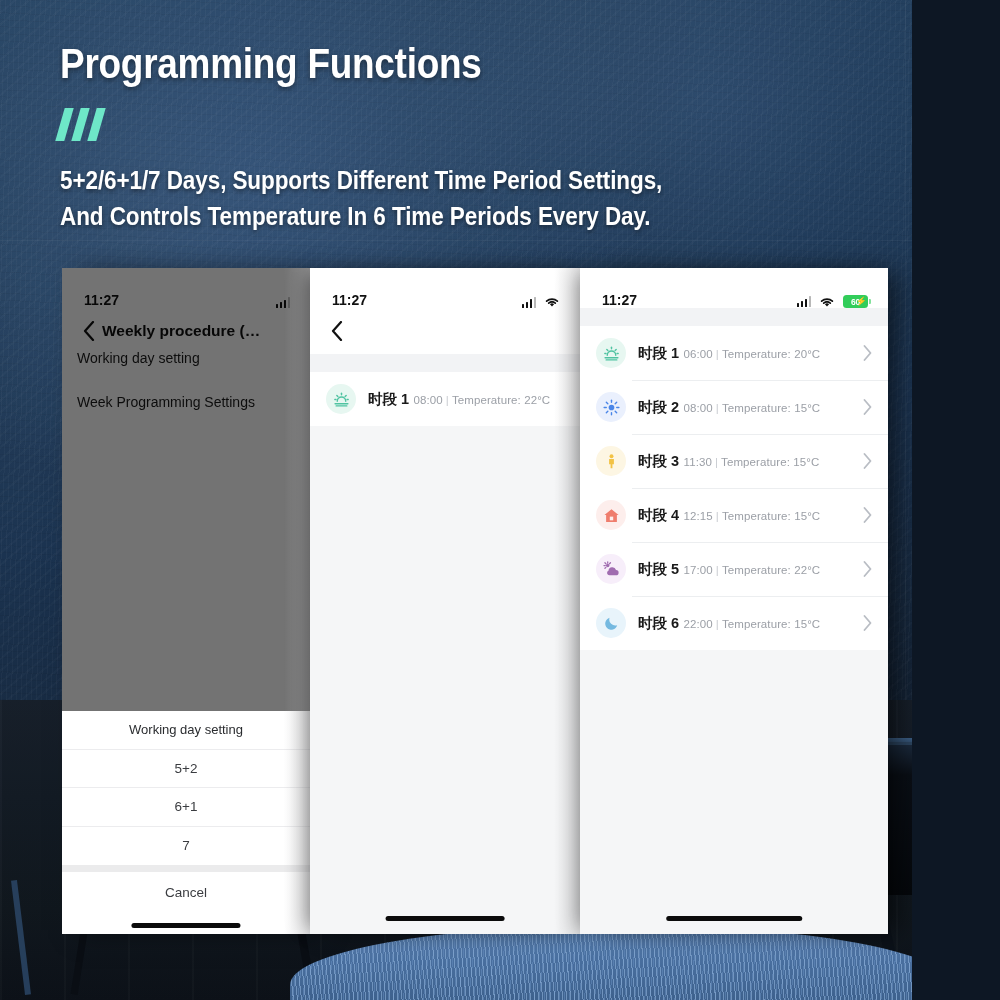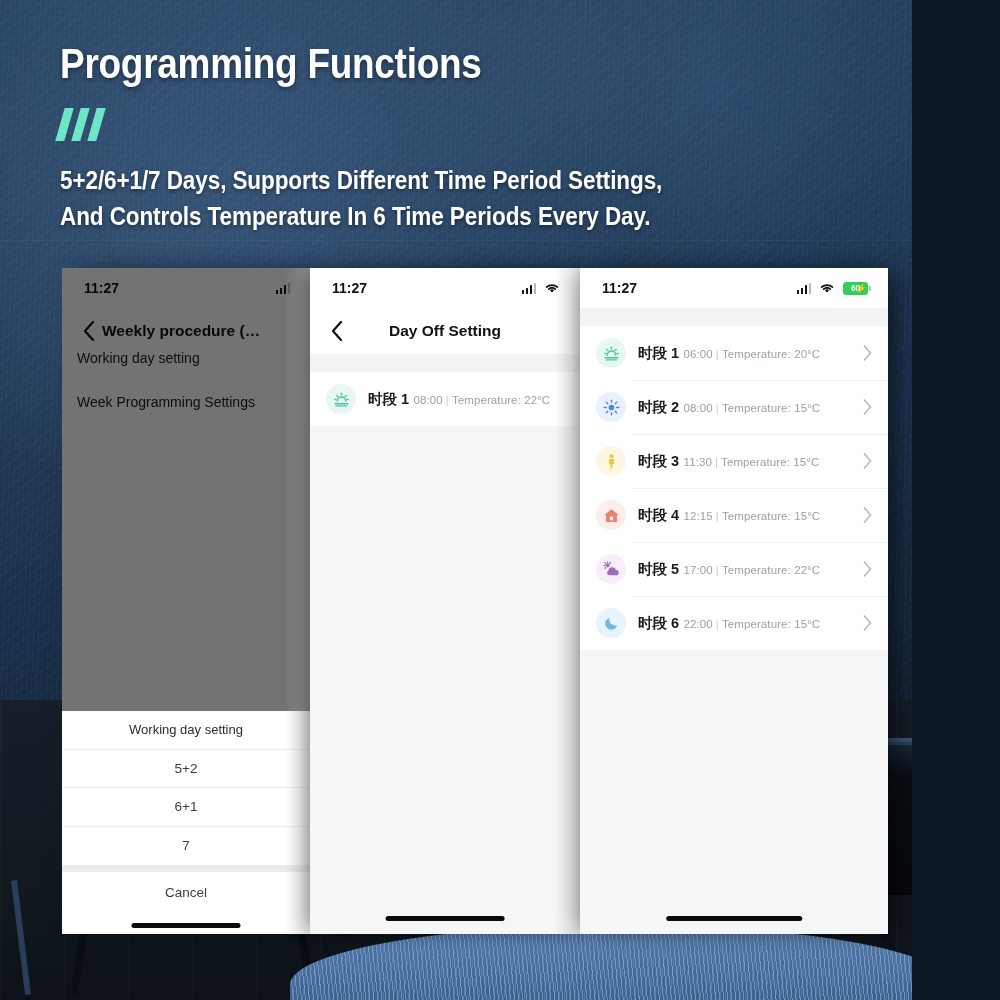--- a/index.html
+++ b/index.html
@@ -114,21 +114,21 @@
     box-shadow: 14px 0 26px -4px rgba(0,0,0,0.55);
   }
 
   #phone-left  { left:62px;  top:268px; width:248px; height:666px; z-index:1; }
   #phone-mid   { left:310px; top:268px; width:270px; height:666px; z-index:2; box-shadow: 13px 0 24px -4px rgba(0,0,0,0.5), -10px 0 18px -6px rgba(0,0,0,0.35); }
   #phone-right { left:580px; top:268px; width:308px; height:666px; z-index:3; box-shadow: 14px 0 26px -4px rgba(0,0,0,0.55), -10px 0 18px -6px rgba(0,0,0,0.30); }
 
   
   .statusbar {
     height:40px;
-    display:flex; align-items:center; justify-content:space-between;
+    display:flex; align-items:flex-end; justify-content:space-between;
     padding:0 20px 0 22px;
     font-size:14px; font-weight:700; color:#111;
   }
   .status-right { display:flex; align-items:center; gap:8px; }
   .sig { display:flex; align-items:flex-end; gap:1.5px; height:11px; }
   .sig i { width:2.5px; background:#111; border-radius:.5px; display:block; }
   .sig i:nth-child(1){height:4px;} .sig i:nth-child(2){height:6px;}
   .sig i:nth-child(3){height:8.5px;} .sig i:nth-child(4){height:11px; background:#b8b8b8;}
   .batt {
     position:relative; width:25px; height:13px; border-radius:3.5px;
@@ -337,21 +337,20 @@
           </svg>
         </span>
       </div>
 
       <div class="navbar">
         <span class="nav-back">
           <svg width="12" height="20" viewBox="0 0 12 20">
               <path d="M10 1 L2 10 L10 19" fill="none" stroke="#111" stroke-width="2.2" stroke-linecap="round" stroke-linejoin="round"></path>
             </svg>
         </span>
-        <span class="nav-title">Day Off Setting</span>
       </div>
 
       <div class="list-gap"></div>
 
       <div class="list-body">
         <div class="row">
           <span class="row-icon" style="background:#e7f7f1;">
             <svg width="17" height="17" viewBox="0 0 24 24" fill="none" stroke="#4fc3a1" stroke-width="2" stroke-linecap="round">
               <path d="M3 18h18"></path>
                 <path d="M6 14.5a6 6 0 0 1 12 0"></path>

